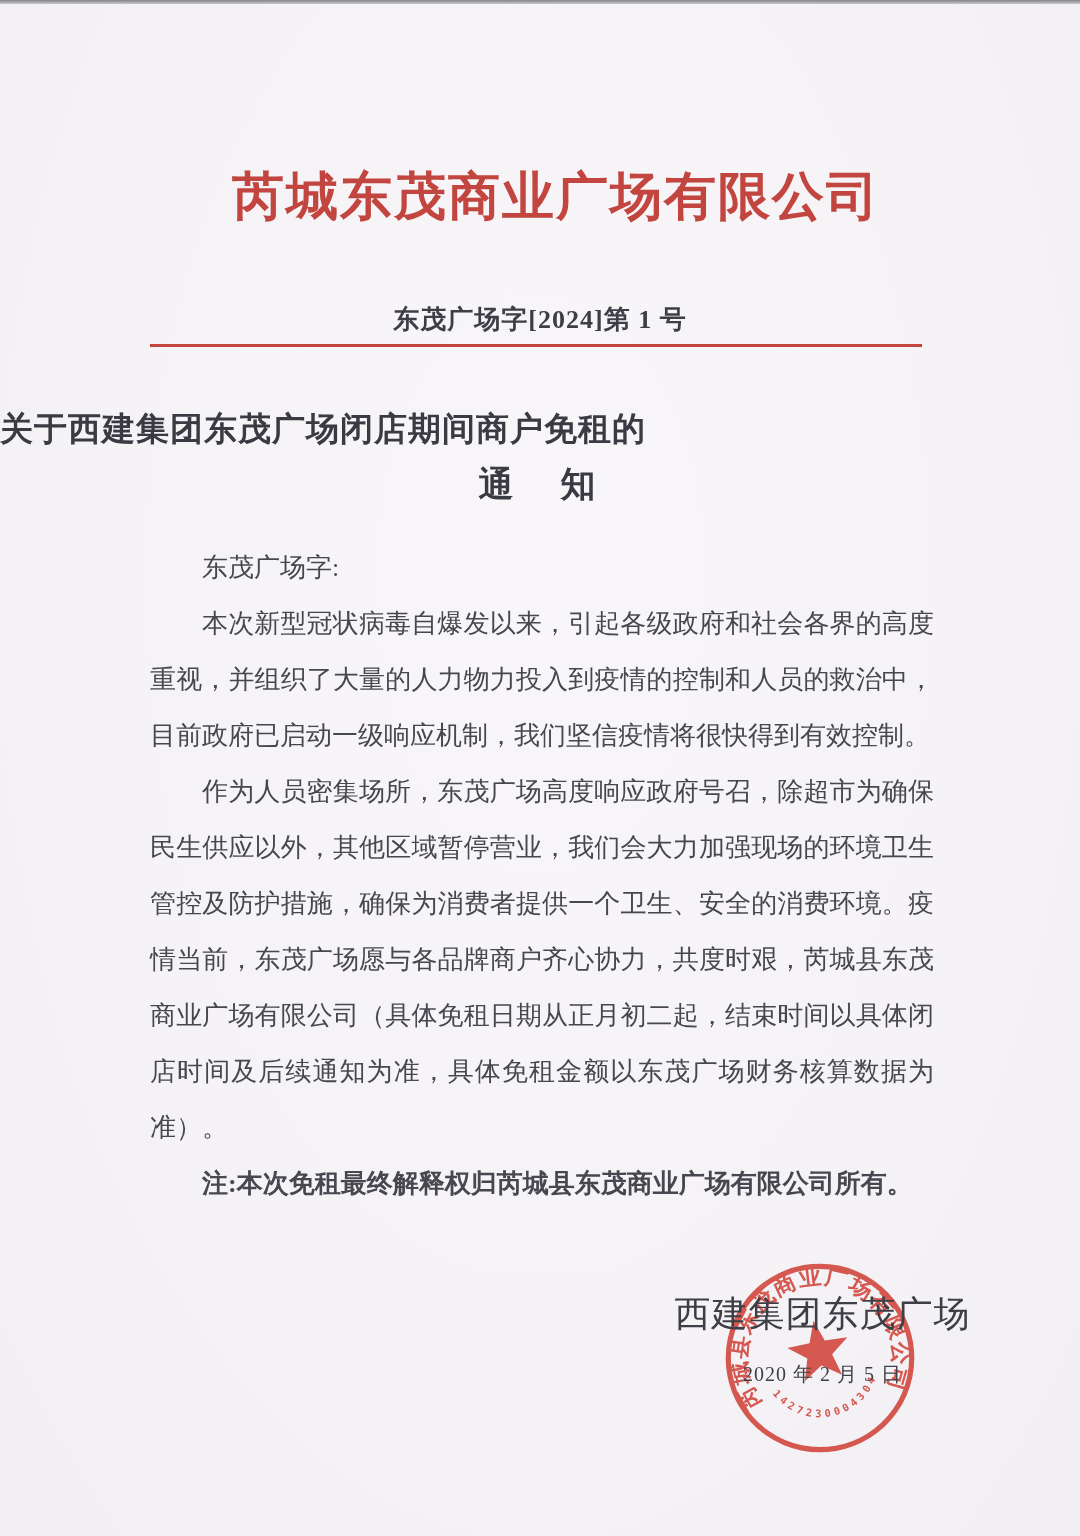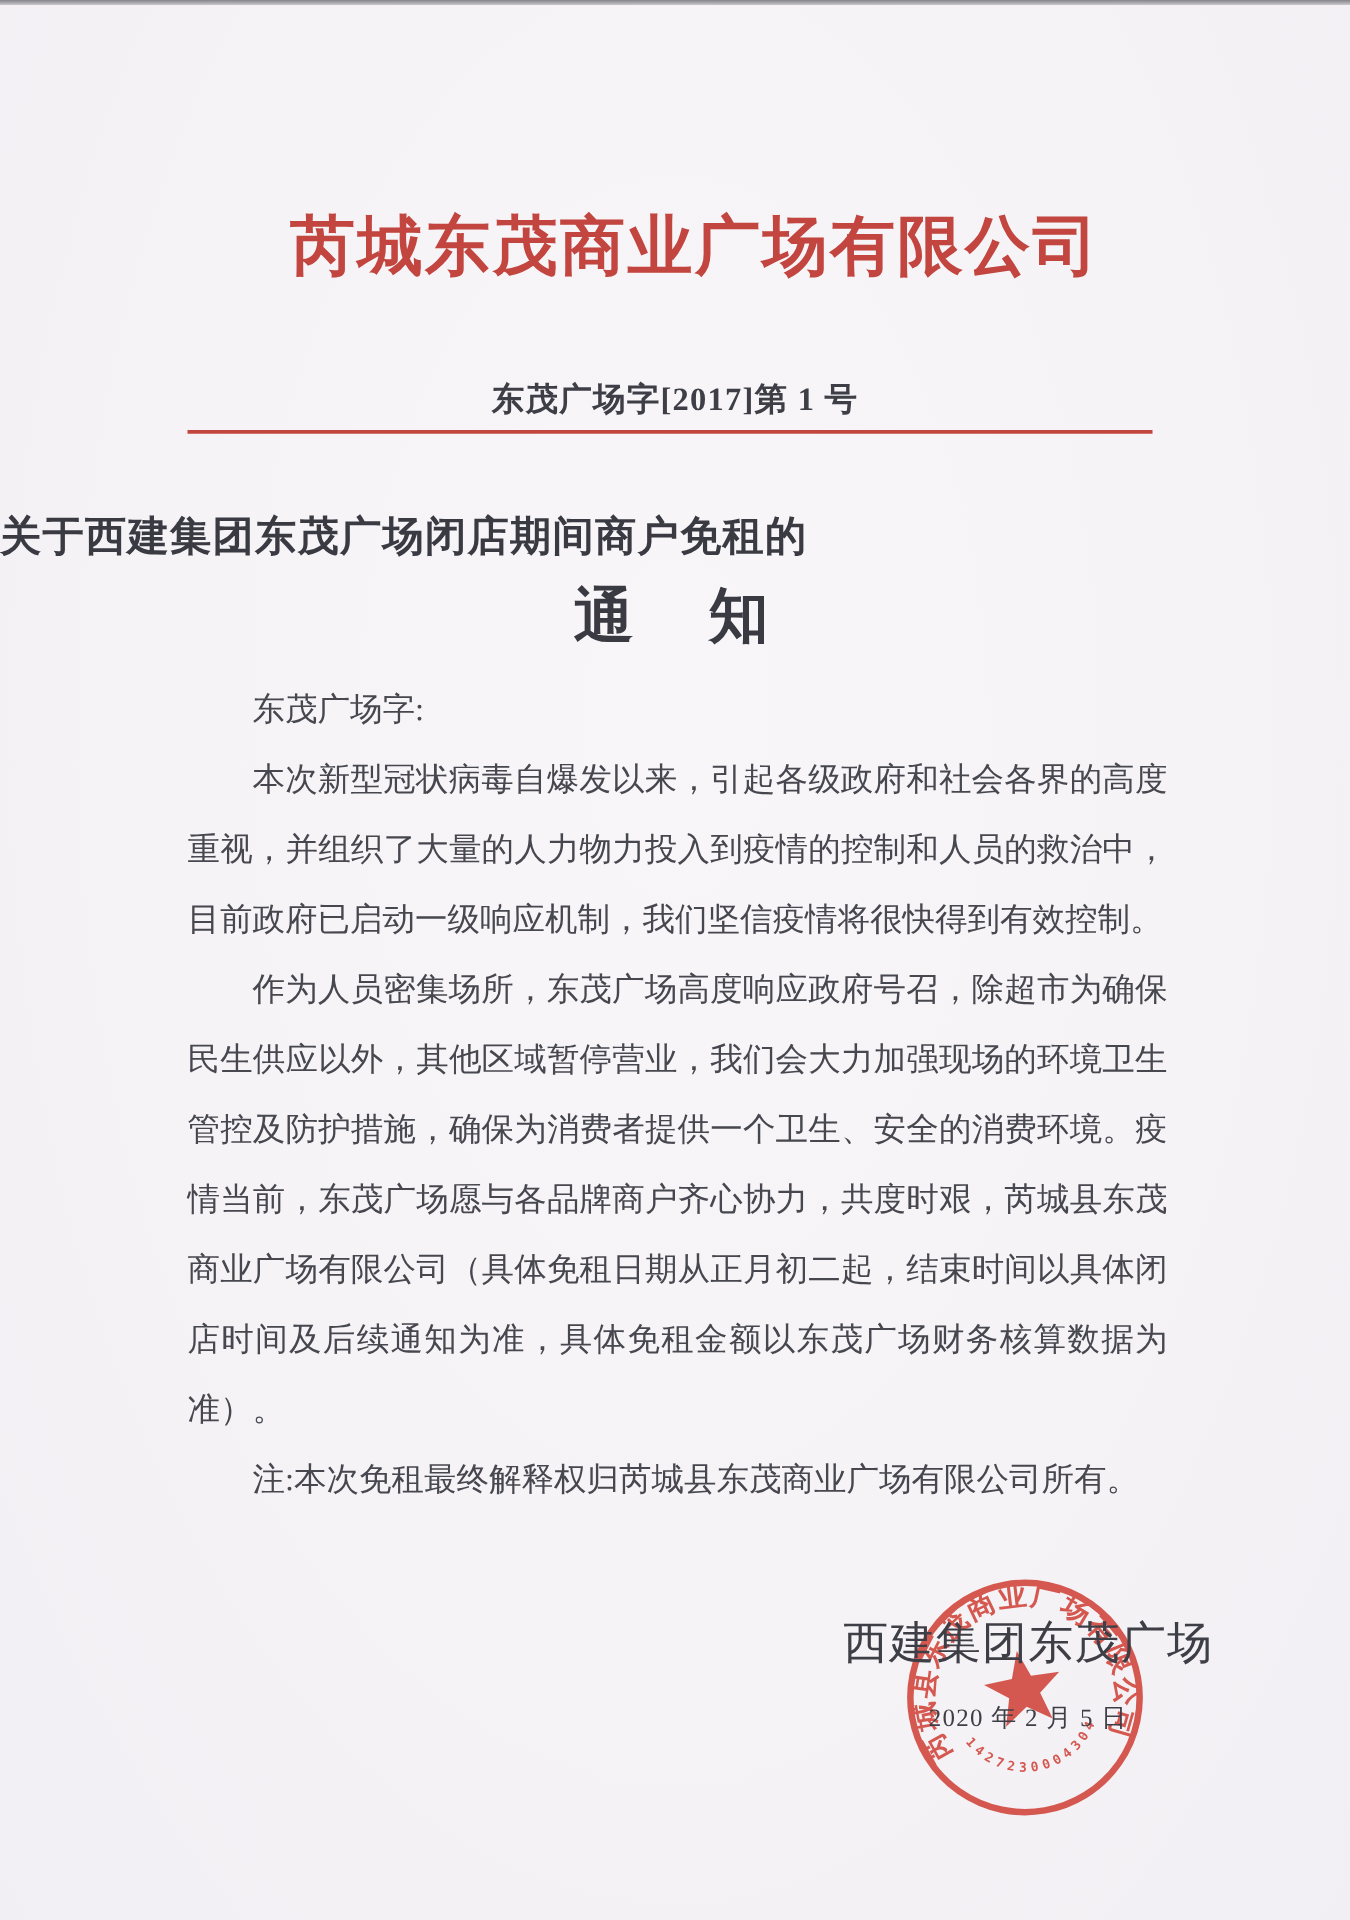--- a/index.html
+++ b/index.html
@@ -31,31 +31,31 @@
     position:absolute;top:344px;left:150px;width:772px;height:3px;
     background:#c2453f;
   }
   .title-l1{
     position:absolute;top:407px;left:0;width:100%;
     text-align:left;font-size:33px;font-weight:bold;color:#3a3a42;
     letter-spacing:1px;
   }
   .title-l2{
     position:absolute;top:461px;left:0;width:100%;
-    text-align:center;font-size:48px;font-weight:bold;color:#3a3a42;
+    text-align:center;font-size:35px;font-weight:bold;color:#3a3a42;
     letter-spacing:6px;
   }
   .body-text{
     position:absolute;top:540px;left:150px;width:784px;
     font-size:26px;line-height:56px;color:#47474f;
     text-align:justify;
   }
   .body-text p{margin:0;text-indent:2em;}
   .salutation{text-indent:0;}
-  .note{margin-top:10px;}
+  .note{margin-top:10px;font-weight:bold;}
   .sign-block{
     position:absolute;top:1290px;left:655px;width:335px;
     text-align:center;color:#3e3e46;z-index:2;
   }
   .sig{font-size:36px;letter-spacing:1px;}
   .date{font-size:20px;margin-top:22px;letter-spacing:1px;}
   .stamp{
     position:absolute;left:716px;top:1254px;width:208px;height:208px;
     transform:rotate(-10deg);
     mix-blend-mode:multiply;opacity:.92;z-index:1;
@@ -72,21 +72,21 @@
 </style>
 </head>
 <body>
 
 <div class="page">
 
   <div class="scan-edge"></div>
 
   <h1 class="company">芮城东茂商业广场有限公司</h1>
 
-  <div class="doc-no">东茂广场字[2017]第 1 号</div>
+  <div class="doc-no">东茂广场字[2024]第 1 号</div>
 
   <div class="red-rule"></div>
 
   <div class="title-l1">关于西建集团东茂广场闭店期间商户免租的</div>
   <div class="title-l2">通　知</div>
 
   <div class="body-text">
     <p class="salutation">东茂广场字:</p>
     <p>本次新型冠状病毒自爆发以来，引起各级政府和社会各界的高度重视，并组织了大量的人力物力投入到疫情的控制和人员的救治中，目前政府已启动一级响应机制，我们坚信疫情将很快得到有效控制。</p>
     <p>作为人员密集场所，东茂广场高度响应政府号召，除超市为确保民生供应以外，其他区域暂停营业，我们会大力加强现场的环境卫生管控及防护措施，确保为消费者提供一个卫生、安全的消费环境。疫情当前，东茂广场愿与各品牌商户齐心协力，共度时艰，芮城县东茂商业广场有限公司（具体免租日期从正月初二起，结束时间以具体闭店时间及后续通知为准，具体免租金额以东茂广场财务核算数据为准）。</p>

